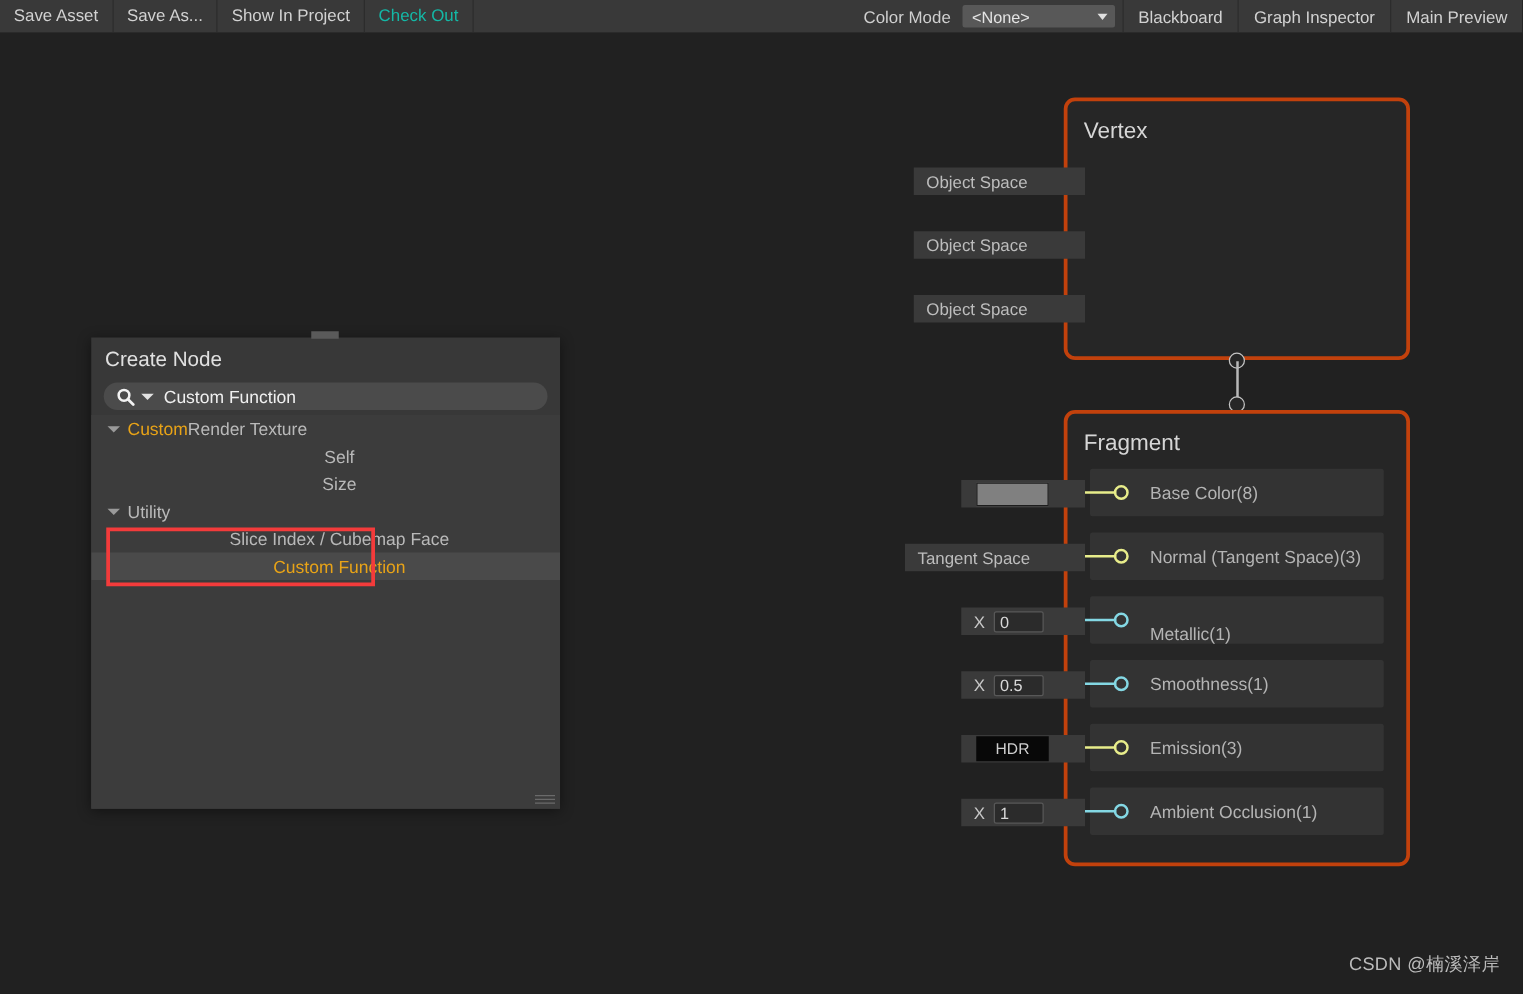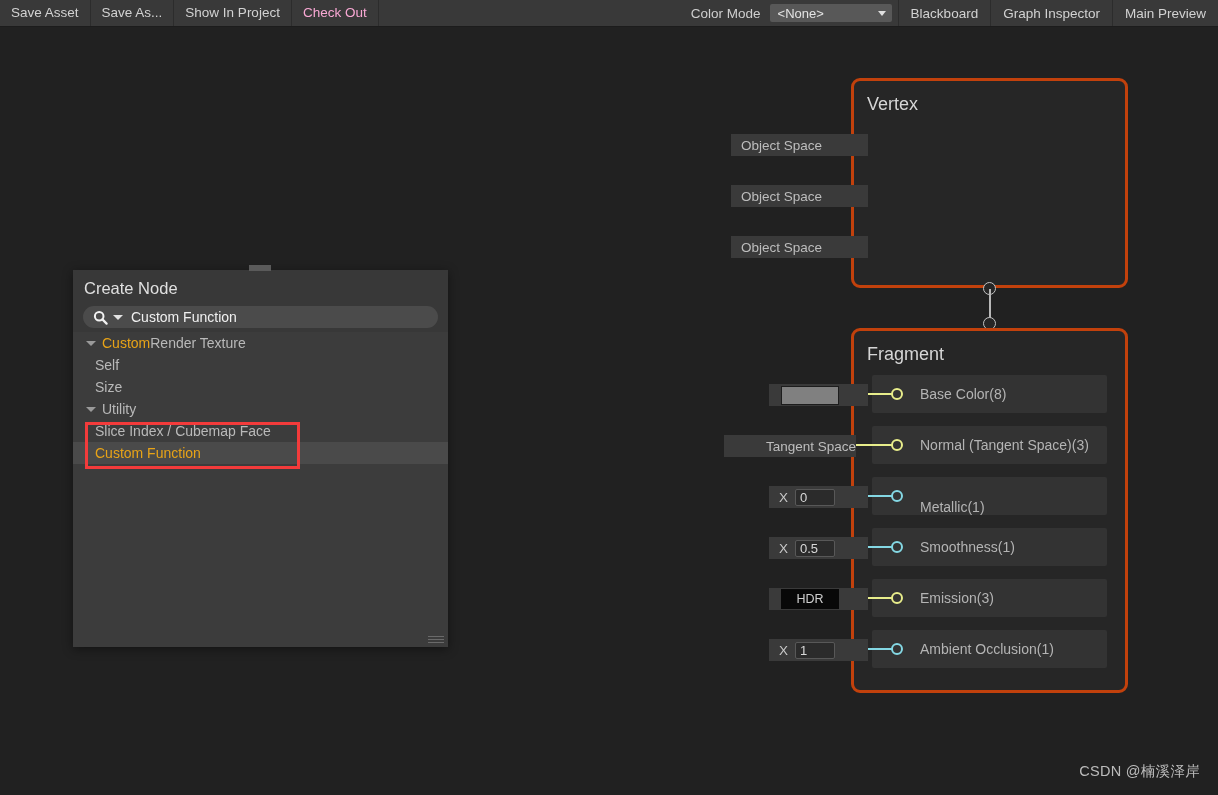--- a/index.html
+++ b/index.html
@@ -34,21 +34,21 @@
     display: flex;
     align-items: center;
     padding: 0 11px;
     font-size: 13.5px;
     color: #d2d2d2;
     border-right: 1px solid #2c2c2c;
     white-space: nowrap;
     cursor: default;
     line-height: 1;
   }
-  .tb-btn.disabled { color: #f9a8d4; }
+  .tb-btn.disabled { color: #14b8a6; }
   .tb-spacer { flex: 1 1 auto; border-right: none; }
 
   .tb-label {
     display: flex;
     align-items: center;
     padding: 0 9px 0 14px;
     font-size: 13.5px;
     color: #cfcfcf;
     white-space: nowrap;
   }
@@ -201,21 +201,21 @@
     cursor: default;
   }
   .res-row.selected { background: #4a4a4a; }
   .row-arrow {
     width: 0; height: 0;
     margin: 0 6px 0 13px;
     border-left: 5px solid transparent;
     border-right: 5px solid transparent;
     border-top: 5.5px solid #9a9a9a;
   }
-  .indent-1 { padding-left: 22px; }
+  .indent-1 { padding-left: 22px; justify-content: center; }
   .hl { color: #e8a317; }
   .amber { color: #e8a317; }
 
   #red-box {
     position: absolute;
     left: 85px; top: 422px;
     width: 215px; height: 47px;
     border: 3px solid #f33b3b;
     pointer-events: none;
   }
@@ -459,21 +459,21 @@
         <span class="node-label">Ambient Occlusion(1)</span>
       </div>
 
     </div>
   </div>
 
   <div class="ctrl" style="left:769px; top:384px; width:99px;">
     <span class="ctrl-swatch"></span>
   </div>
 
-  <div class="ctrl" style="left:724px; top:435px; width:132px;padding-left:32px;">
+  <div class="ctrl" style="left:724px; top:435px; width:144px;">
     <span class="ctrl-text">Tangent Space</span>
   </div>
 
   <div class="ctrl" style="left:769px; top:486px; width:99px;">
     <span class="ctrl-x">X</span>
     <span class="ctrl-input">0</span>
   </div>
 
   <div class="ctrl" style="left:769px; top:537px; width:99px;">
     <span class="ctrl-x">X</span>

